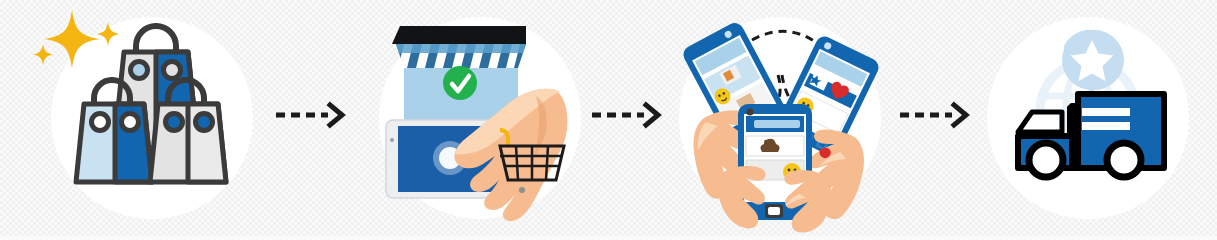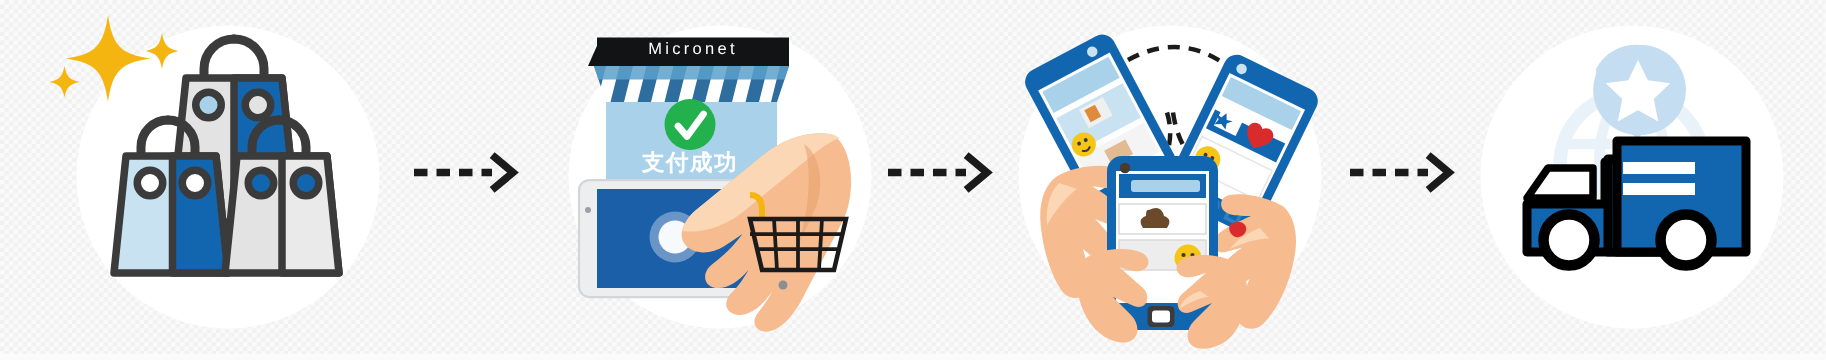--- a/index.html
+++ b/index.html
@@ -138,22 +138,20 @@
       <g>
         <path d="M140 130 q8 0 8 10 v6" fill="none" stroke="#f5b511" stroke-width="4"></path>
         <path d="M140 146 h64 l-8 34 h-48 z" fill="none" stroke="#1b1b1b" stroke-width="3"></path>
         <path d="M140 156 h62 M144 166 h54" stroke="#1b1b1b" stroke-width="2.5" fill="none"></path>
         <path d="M156 146 l2 34 M172 146 l0 34 M188 146 l-2 34" stroke="#1b1b1b" stroke-width="2.5" fill="none"></path>
       </g>
 
       <circle cx="162" cy="190" r="3" fill="#8b8f93"></circle>
     </svg>
 
-    <div class="sign" style="left:38px;top:25px;width:128px;">Micronet</div>
-    <div class="zh" style="left:50px;top:99px;width:100px;text-align:center;">支付成功</div>
   </div>
 
   <div class="arrow" style="left:588px;">
     <svg width="78" height="34" viewBox="0 0 78 34">
       <line x1="4" y1="17" x2="56" y2="17" stroke="#1b1b1b" stroke-width="5" stroke-dasharray="9 6"></line>
       <polyline points="58,7 70,17 58,27" fill="none" stroke="#1b1b1b" stroke-width="5" stroke-linecap="square" stroke-linejoin="miter"></polyline>
     </svg>
   </div>
 
   <div class="stage" style="left:660px;width:240px;">

